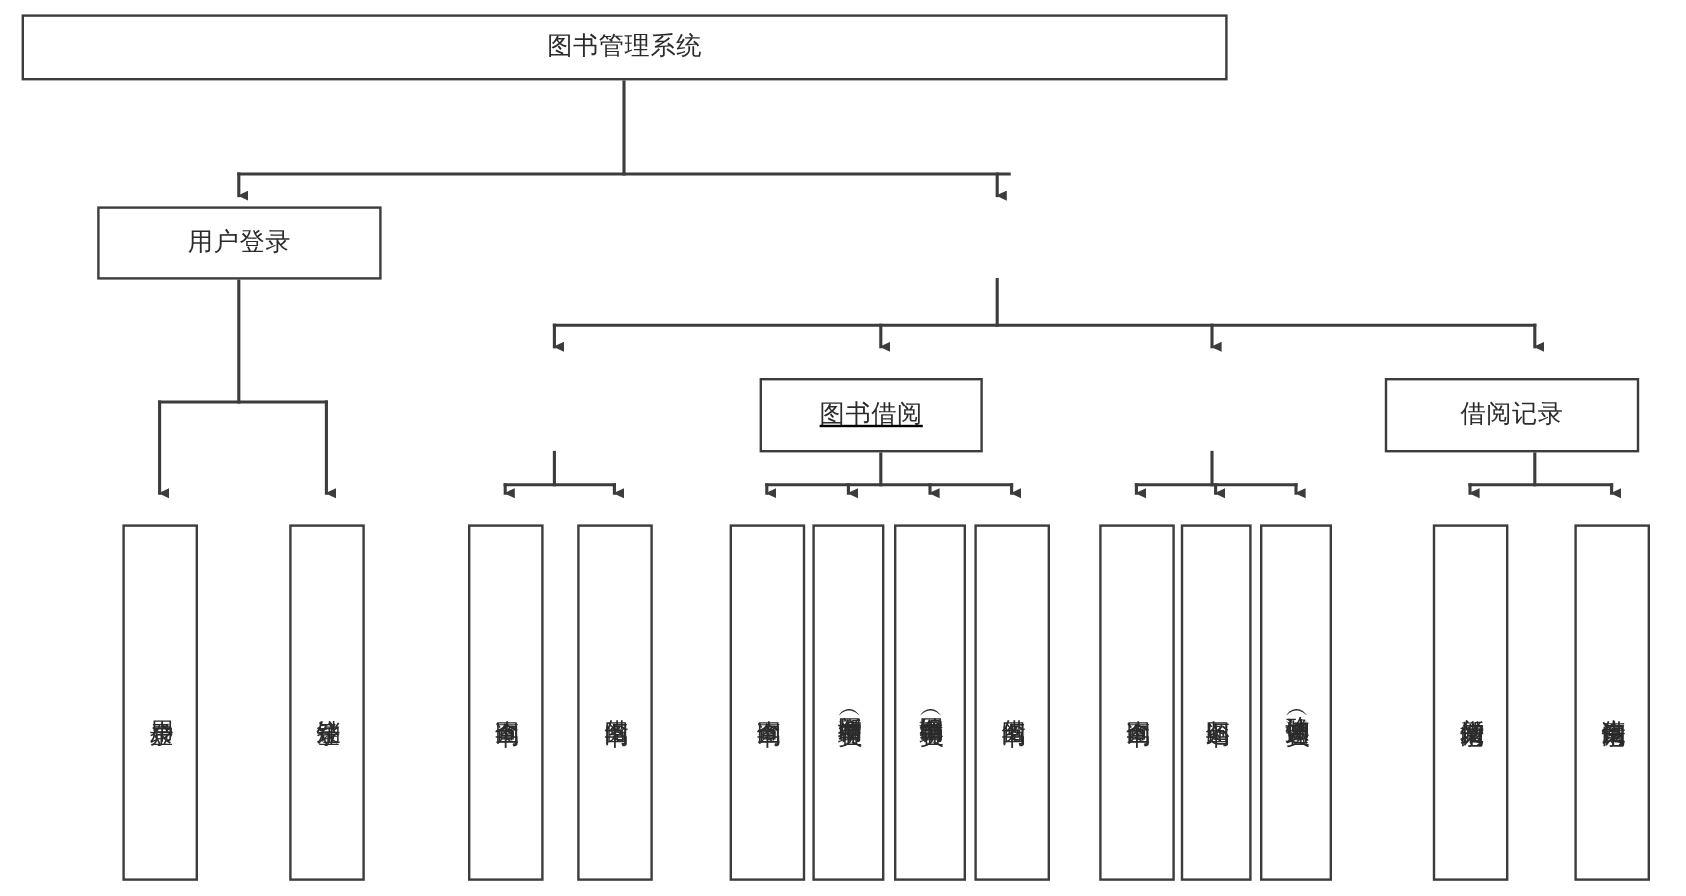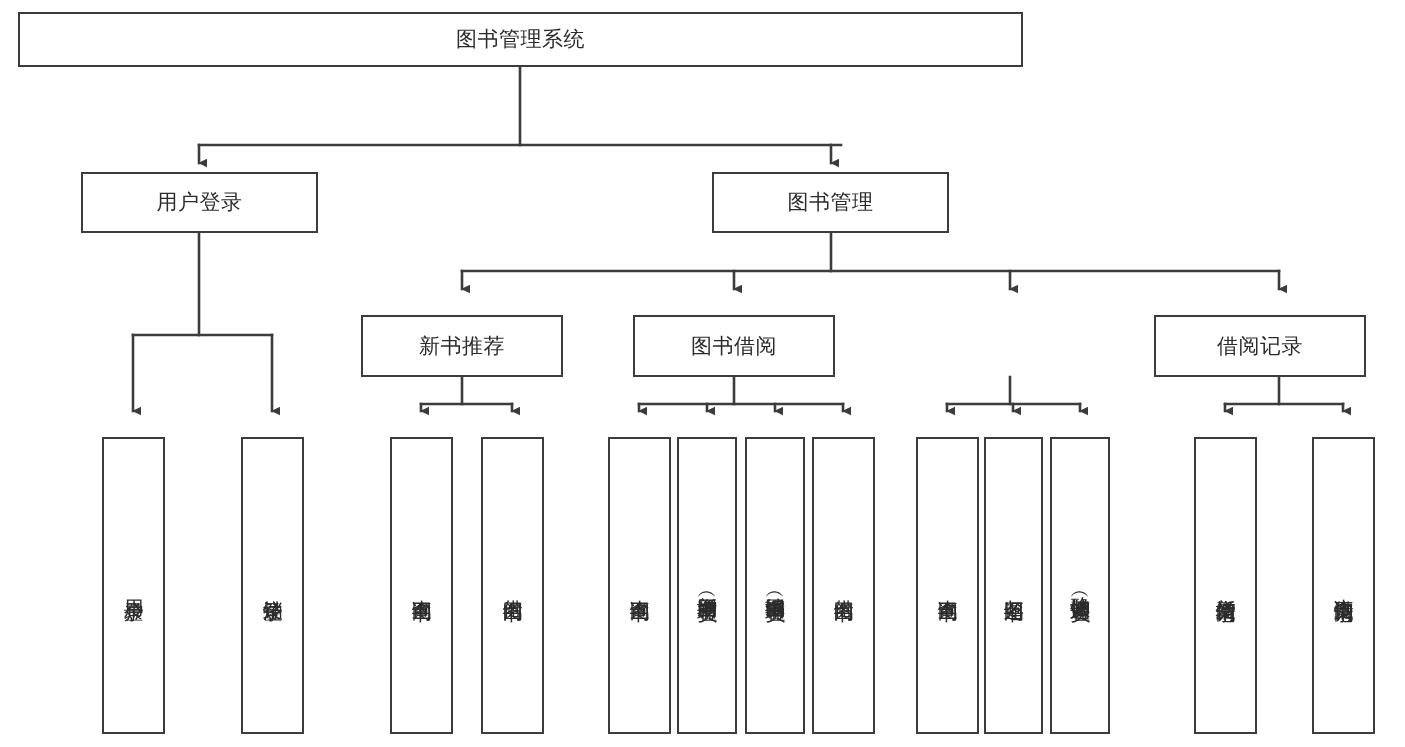--- a/index.html
+++ b/index.html
@@ -134,28 +134,22 @@
     </g>
   </svg>
 
   <div class="node-box" style="left: 18px; top: 12px; width: 1005px; height: 55px;">
     <span class="node-label">图书管理系统</span>
   </div>
 
   <div class="node-box" style="left: 81px; top: 172px; width: 237px; height: 61px;">
     <span class="node-label">用户登录</span>
   </div>
-  <div class="node-box" style="left: 712px; top: 172px; width: 237px; height: 61px;">
-    <span class="node-label">图书管理</span>
-  </div>
 
-  <div class="node-box" style="left: 361px; top: 315px; width: 202px; height: 62px;">
-    <span class="node-label">新书推荐</span>
-  </div>
-  <div class="node-box" style="left: 633px; top: 315px; width: 202px; height: 62px;">
+  <div class="node-box" style="left: 633px; top: 315px; width: 186px; height: 62px; text-decoration: underline;">
     <span class="node-label">图书借阅</span>
   </div>
   <div class="node-box" style="left: 1154px; top: 315px; width: 212px; height: 62px;">
     <span class="node-label">借阅记录</span>
   </div>
 
   <div class="node-box leaf" style="left: 102px; top: 437px; width: 63px; height: 297px;">
     <span class="node-label">用户登录</span>
   </div>
   <div class="node-box leaf" style="left: 241px; top: 437px; width: 63px; height: 297px;">

